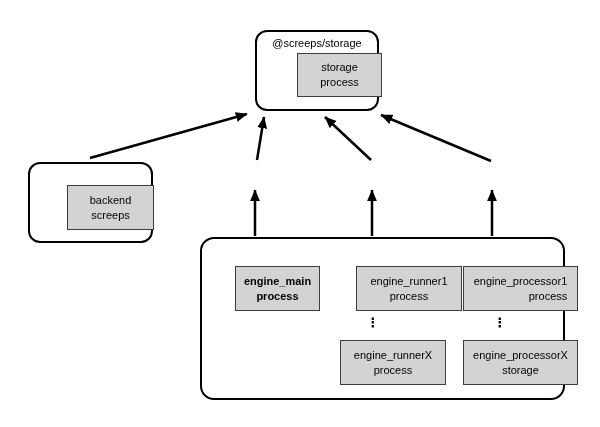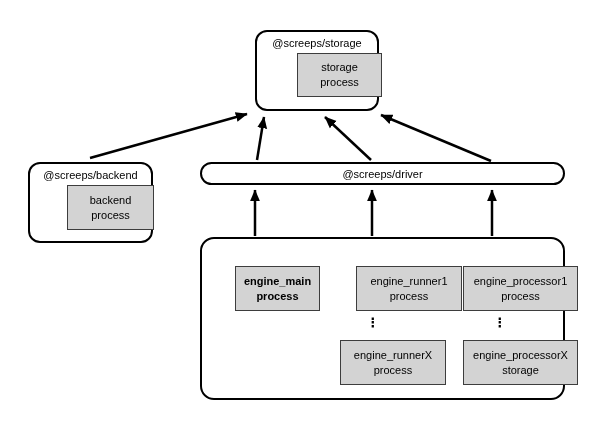--- a/index.html
+++ b/index.html
@@ -53,21 +53,21 @@
   
   #backend-box { left: 28px; top: 162px; width: 125px; height: 81px; border-radius: 12px; }
   #backend-process { left: 17px; top: 21px; width: 87px; height: 45px; }
   
   #driver-pill { left: 200px; top: 162px; width: 365px; height: 23px; border-radius: 12px; }
   #driver-pill .node-label { top: 50%; transform: translateY(-50%); }
   
   #engine-box { left: 200px; top: 237px; width: 365px; height: 163px; border-radius: 14px; }
   #proc-main       { left: 13px;  top: 27px;  width: 85px;  height: 45px; font-weight: bold; }
   #proc-runner1    { left: 134px; top: 27px;  width: 106px; height: 45px; }
-  #proc-processor1 { left: 241px; top: 27px;  width: 115px; height: 45px; }
+  #proc-processor1 { left: 241px; top: 27px;  width: 115px; height: 45px; text-align: right; }
   #proc-runnerX    { left: 118px; top: 101px; width: 106px; height: 45px; }
   #proc-processorX { left: 241px; top: 101px; width: 115px; height: 45px; }
   .vdots {
     position: absolute;
     width: 20px;
     text-align: center;
     font-size: 13px;
     font-weight: bold;
     color: #000000;
     letter-spacing: 0;
@@ -86,28 +86,24 @@
 
 <div id="canvas">
 
   <div class="node" id="storage-box">
     <div class="node-label">@screeps/storage</div>
     <div class="process" id="storage-process">storage
 process</div>
   </div>
 
   <div class="node" id="backend-box">
-    <div class="node-label">@screeps/backend</div>
     <div class="process" id="backend-process">backend
-process</div>
+screeps</div>
   </div>
 
-  <div class="node" id="driver-pill">
-    <div class="node-label">@screeps/driver</div>
-  </div>
 
   <div class="node" id="engine-box">
     <div class="process" id="proc-main">engine_main
 process</div>
     <div class="process" id="proc-runner1">engine_runner1
 process</div>
     <div class="process" id="proc-processor1">engine_processor1
 process</div>
     <div class="vdots" id="dots-runner">⋮</div>
     <div class="vdots" id="dots-processor">⋮</div>

